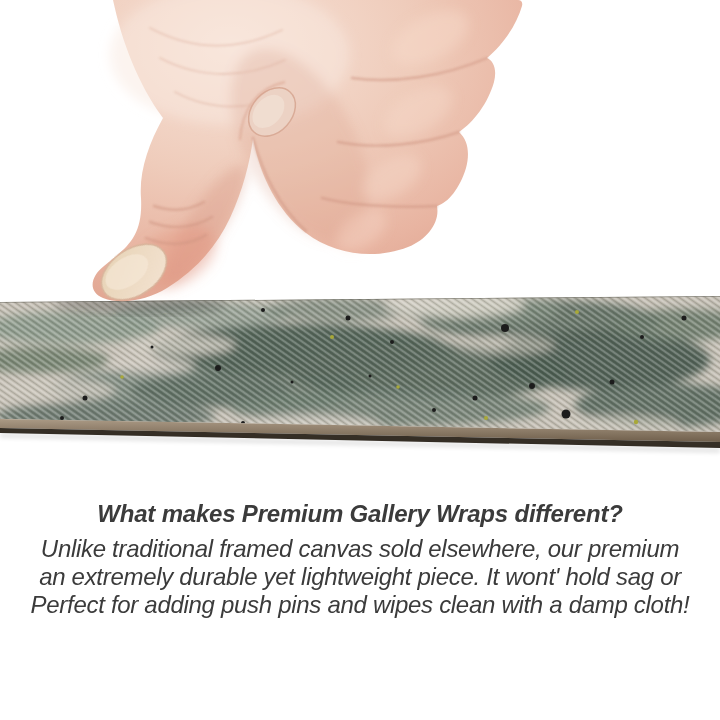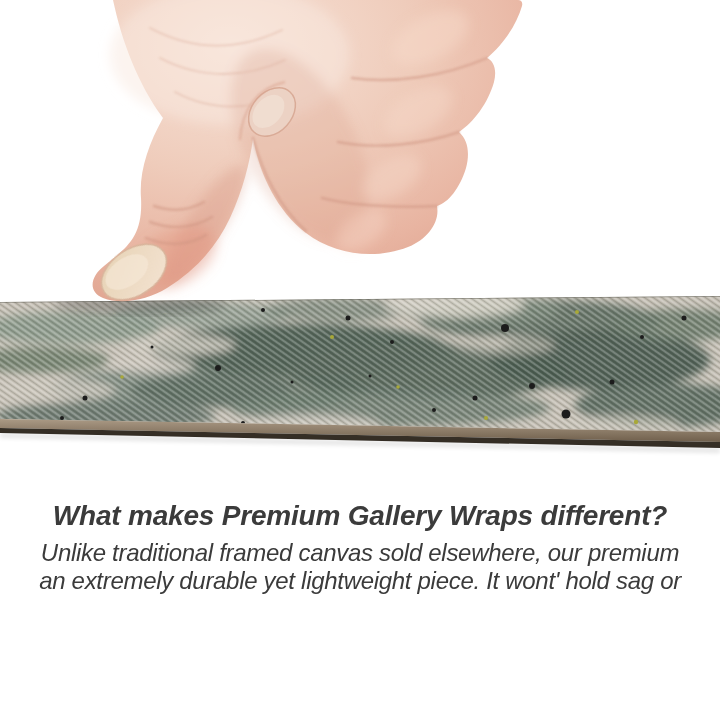--- a/index.html
+++ b/index.html
@@ -14,21 +14,21 @@
     font-family:"Liberation Sans",sans-serif;
   }
   .stage{position:absolute;inset:0;}
   .canvas-strip{position:absolute;left:0;top:290px;width:720px;height:172px;z-index:1;}
   .hand{position:absolute;left:0;top:0;width:720px;height:312px;z-index:2;}
   .copy{
     position:absolute;left:0;right:0;top:500px;z-index:3;
     text-align:center;font-style:italic;color:var(--text,#3b3b3b);
   }
   .copy h1{
-    font-size:28px;font-weight:700;margin:0 0 7px 0;letter-spacing:-0.2px;
+    font-size:24px;font-weight:700;margin:0 0 7px 0;letter-spacing:-0.2px;
   }
   .copy .line{
     font-size:24px;line-height:28px;font-weight:400;letter-spacing:-0.3px;
   }
 </style>
 </head>
 <body>
 
 <div class="stage">
 
@@ -192,15 +192,16 @@
     <g transform="rotate(-34 134 272)">
       <ellipse cx="134" cy="272" rx="36" ry="23" fill="url(#nailGrad)" stroke="#d8b49b" stroke-width="1.5"></ellipse>
       <ellipse cx="128" cy="268" rx="24" ry="14" fill="#f6ead9" opacity="0.6"></ellipse>
     </g>
   </svg>
 
   <div class="copy">
     <h1>What makes Premium Gallery Wraps different?</h1>
     <div class="line">Unlike traditional framed canvas sold elsewhere, our premium</div>
     <div class="line">an extremely durable yet lightweight piece. It wont' hold sag or</div>
+    <div class="line">Perfect for adding push pins and wipes clean with a damp cloth!</div>
   </div>
 
 </div>
 
 </body></html>

